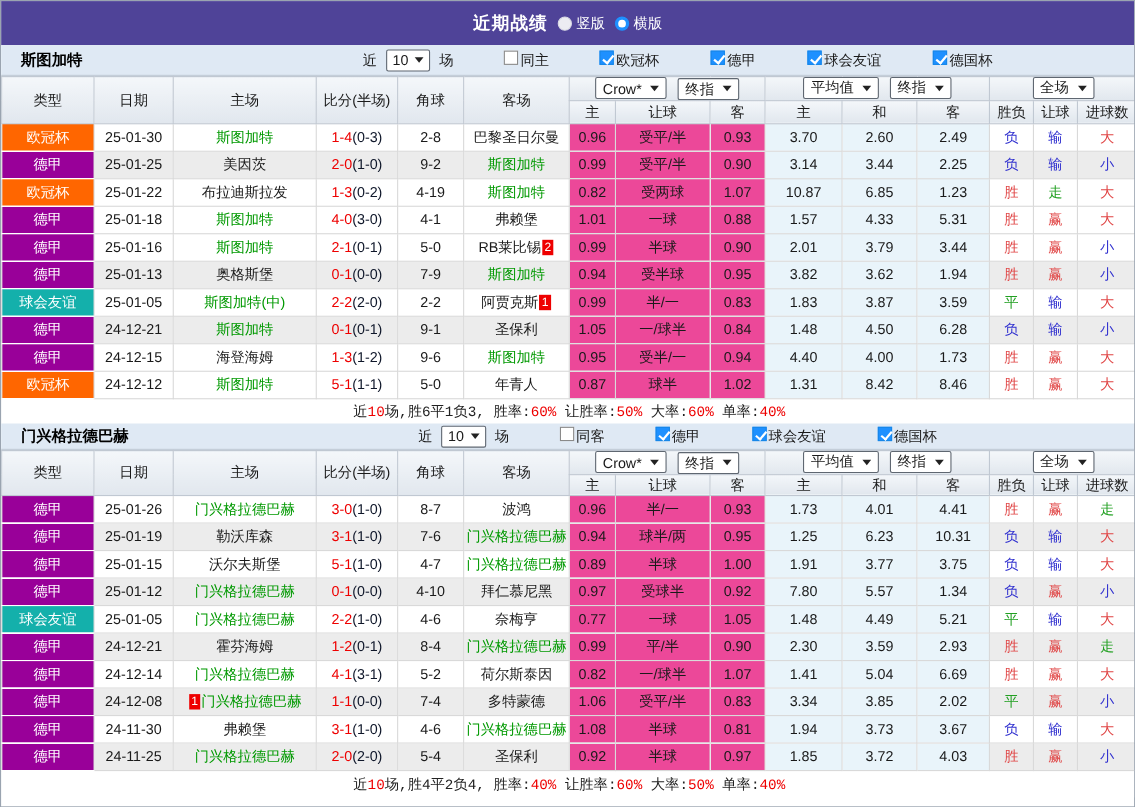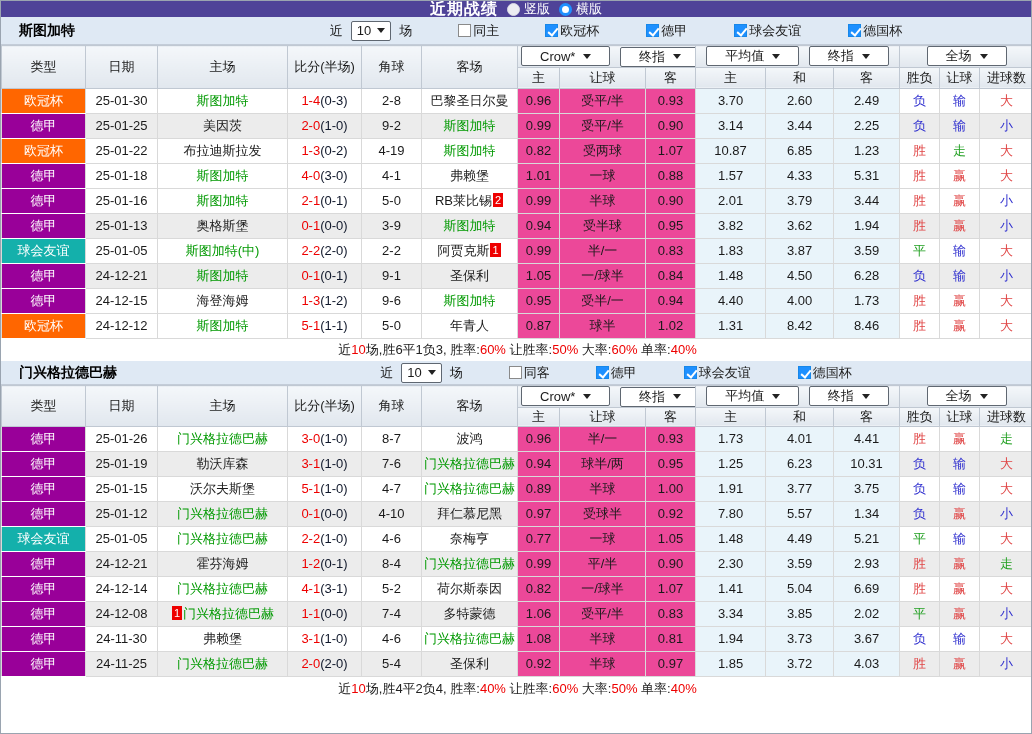--- a/index.html
+++ b/index.html
@@ -5,49 +5,49 @@
   * { box-sizing: border-box; margin: 0; padding: 0; }
   html,body { background:#fff; }
   body {
     width:1032px; height:734px; overflow:hidden;
     font-family:"Liberation Sans","DejaVu Sans",sans-serif;
     font-size:13px; color:#1a1a1a;
     border:1px solid #9aa4b0;
   }
   
   .topbar{
-    height:16px; background:#4f4398; color:#fff;
+    height:40px; background:#4f4398; color:#fff;
     display:flex; align-items:center; justify-content:center; gap:9px;
   }
   .topbar .title{ font-weight:bold; font-size:16px; letter-spacing:1px; }
   .radio{ display:inline-block; border-radius:50%; vertical-align:middle; }
   .radio.filled{ width:13px; height:13px; background:#ececf2; border:1px solid #d8d8e4; }
   .radio.ring{ width:13px; height:13px; background:#fff; border:3px solid #1e90ff; }
   .radio-label{ font-size:13px; }
   .radio-wrap{ display:inline-flex; align-items:center; gap:4px; cursor:pointer; }
   
   .filterbar{
     height:28px; background:#dfe9f4; display:flex; align-items:center;
     border-bottom:1px solid #c3ccd8;
   }
   .sec2 .filterbar{ height:24px; }
   .team-name{ font-weight:bold; font-size:14px; color:#000; margin-left:18px; width:182px; }
   .filters{ flex:1; display:flex; align-items:center; justify-content:center; gap:5px; }
-  .cbl{ display:inline-flex; align-items:center; gap:2px; cursor:pointer;padding-left:41px; }
+  .cbl{ display:inline-flex; align-items:flex-start; gap:2px; cursor:pointer;padding-left:41px; }
   .cb{ width:13px; height:13px; background:#fff; border:1px solid #8a8a8a; display:inline-block; }
   .cb.on{ background:#1e90ff; border-color:#1787e8; position:relative; }
   .cb.on::after{
     content:""; position:absolute; left:4px; top:1px; width:4px; height:8px;
     border:solid #fff; border-width:0 2px 2px 0; transform:rotate(40deg);
   }
   .leagues{ display:inline-flex; align-items:center; gap:6px; }
   
   .dd{
     display:inline-flex; align-items:center; gap:8px; background:#fff;
-    border:1px solid #5f6771; border-radius:2px; height:20px; padding:0 18px;
+    border:1px solid #5f6771; border-radius:2px; height:20px; padding:0 6px;
     font-size:13px; cursor:default; margin:0 3px;
   }
   .dd.small{ padding:0 5px; gap:6px; }
   .caret{
     width:0; height:0; border-left:4px solid transparent;
     border-right:4px solid transparent; border-top:5px solid #222;
   }
   
   table{ width:1032px; border-collapse:collapse; table-layout:fixed; }
   thead th{
@@ -68,21 +68,21 @@
   td.odds, tr.alt td.odds{ background:#ec4899; }
   td.avg,  tr.alt td.avg { background:#e9f4fa; }
   .green{ color:#009900; }
   .ft{ color:#ee0000;margin-top:16px; } .ht{ color:#0f172a; }
   .res-r{ color:#e04545; } .res-b{ color:#3030cf; } .res-g{ color:#22a022; }
   .nb{
     display:inline-block; background:#ee0000; color:#fff; font-size:11px;
     line-height:14px; height:14px; padding:0 2px; margin:0 1px; vertical-align:1px;
   }
   tfoot td.summary{
-    border:none; height:23px; text-align:center; font-size:13px; color:#222; background:#fff;
+    border:none; height:23px; text-align:center; font-size:13px; color:#222; background:#fff;font-family:Liberation Mono, monospace;
   }
   .sec2 tfoot td.summary{ height:25px; }
   .summary .red{ color:#ee0000; }
 </style>
 </head>
 <body>
 
 <div class="topbar">
   <span class="title">近期战绩</span>
   <span class="radio-wrap">
@@ -278,21 +278,21 @@
           <td class="avg">3.44</td>
           <td class="res-r">胜</td>
           <td class="res-r">赢</td>
           <td class="res-b">小</td>
         </tr>
         <tr class="alt">
           <td class="type lc-bund">德甲</td>
           <td>25-01-13</td>
           <td><span>奥格斯堡</span></td>
           <td><span class="ft">0-1</span><span class="ht">(0-0)</span></td>
-          <td>3-9</td>
+          <td>7-9</td>
           <td><span class="green">斯图加特</span></td>
           <td class="odds">0.94</td>
           <td class="odds">受半球</td>
           <td class="odds">0.95</td>
           <td class="avg">3.82</td>
           <td class="avg">3.62</td>
           <td class="avg">1.94</td>
           <td class="res-r">胜</td>
           <td class="res-r">赢</td>
           <td class="res-b">小</td>

